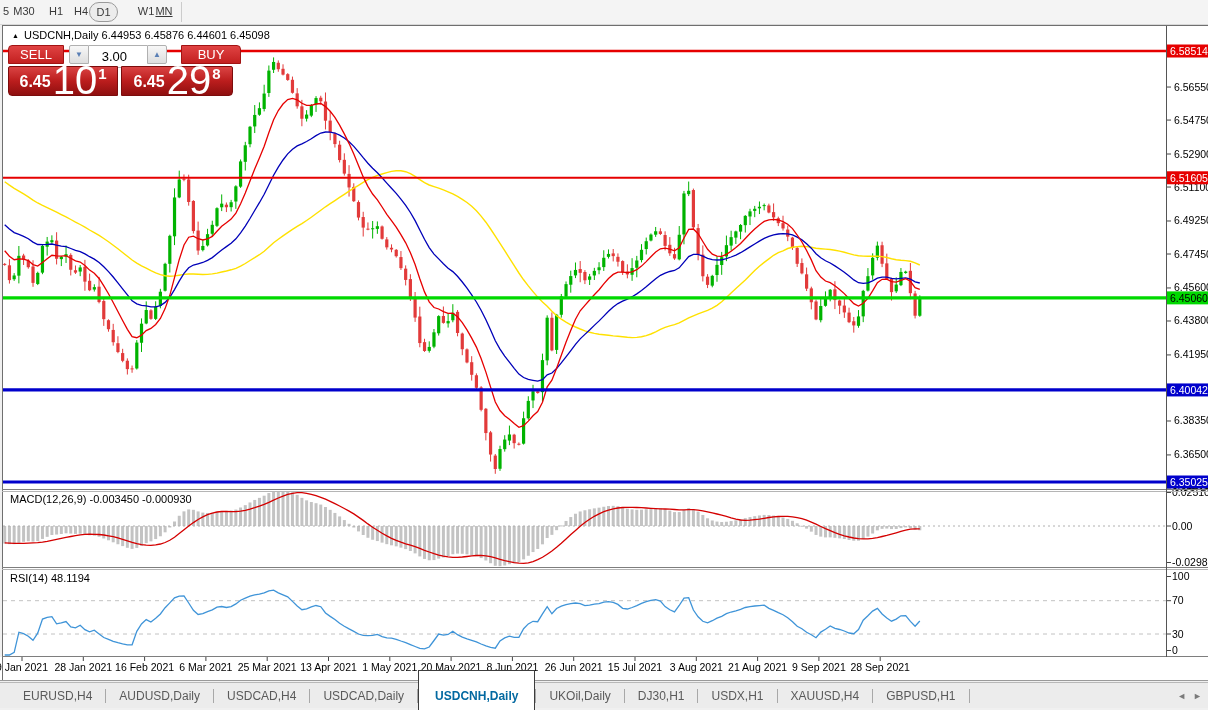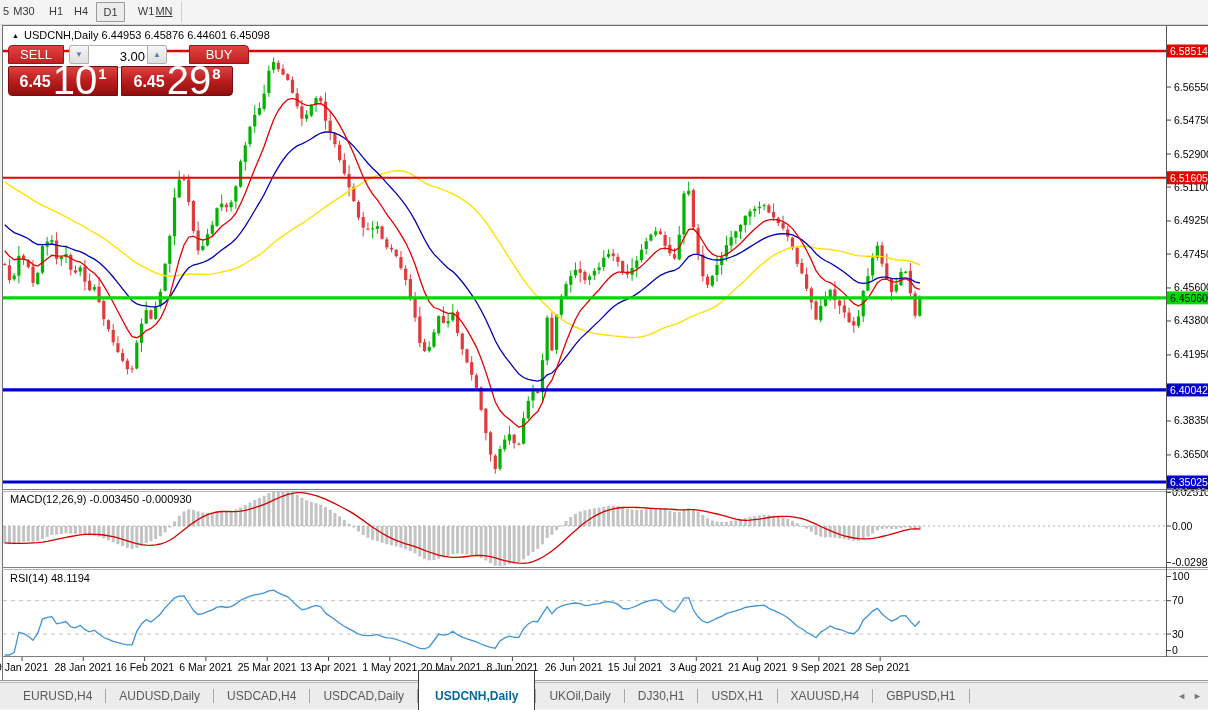--- a/index.html
+++ b/index.html
@@ -10,27 +10,27 @@
            border-bottom:1px solid #d8d8d8;font-size:11px;color:#3a3a3a;z-index:5}
   .tf-btn{position:absolute;top:4px;height:15px;line-height:15px;text-align:center;cursor:default}
   .tf-btn.active{top:2px;height:18px;line-height:18px;background:#ececec;border:1px solid #9a9a9a;border-radius:1px}
   .tb-sep{position:absolute;top:2px;width:1px;height:20px;background:#cccccc}
   
   .trade-panel{position:absolute;left:8px;top:45px;z-index:6}
   .tp-row1{display:flex;height:19px}
   .btn-sell,.btn-buy{background:linear-gradient(#e04343,#c32020);color:#fff;font-size:13px;
       display:flex;align-items:center;justify-content:center;border:1px solid #a21313;box-sizing:border-box;cursor:default}
   .btn-sell{width:56px;border-radius:4px 0 0 0}
-  .btn-buy{width:60px;border-radius:0 4px 0 0;margin-left:22px}
+  .btn-buy{width:60px;border-radius:0 4px 0 0;margin-left:14px}
   .spin-btn{width:20px;background:linear-gradient(#f7f7f7,#dedede);border:1px solid #b0b0b0;
       color:#5a7fb5;font-size:8px;display:flex;align-items:center;justify-content:center;box-sizing:border-box;cursor:default}
   .spin-dn{margin-left:5px;border-radius:2px 0 0 2px}
   .spin-up{border-radius:0 2px 2px 0}
   .vol-input{width:58px;height:23px;border:1px solid #b0b0b0;border-left:none;border-right:none;
-      text-align:right;font-size:13px;padding:0 2px 0 0;box-sizing:border-box;font-family:"Liberation Sans",sans-serif}
+      text-align:right;font-size:13px;padding:0 20px 0 0;box-sizing:border-box;font-family:"Liberation Sans",sans-serif}
   .tp-row2{display:flex;margin-top:2px;height:30px}
   .price-box{background:linear-gradient(180deg,#da4343 0%,#bb1d1d 50%,#8e0f0f 100%);color:#fff;
       display:flex;align-items:flex-end;justify-content:center;border:1px solid #7c0c0c;box-sizing:border-box}
   .pb-sell{width:110px;border-radius:2px 0 0 4px}
   .pb-buy{width:112px;margin-left:3px;border-radius:0 2px 4px 0}
   .pb-prefix{font-size:16px;font-weight:bold;margin:0 2px 4px 0}
   .pb-big{font-size:40px;line-height:27px;margin-bottom:1px}
   .pb-sup{font-size:15px;font-weight:bold;margin:0 0 13px 1px}
   
   .tabsbar{position:absolute;left:0;top:682px;width:1208px;height:26px;background:#ececec;
@@ -784,21 +784,21 @@
   <text id="chart-title" x="24" y="39" font-size="11" fill="#000">USDCNH,Daily  6.44953 6.45876 6.44601 6.45098</text>
   <text id="macd-label" x="10" y="503" font-size="11" fill="#000">MACD(12,26,9) -0.003450 -0.000930</text>
   <text id="rsi-label" x="10" y="582" font-size="11" fill="#000">RSI(14) 48.1194</text>
 </svg>
 
 <div class="toolbar" id="toolbar">
     <div class="tf-btn" style="left: 1px; width: 10px;">5</div>
     <div class="tf-btn" style="left: 13px; width: 22px;">M30</div>
     <div class="tf-btn" style="left: 47px; width: 18px;">H1</div>
     <div class="tf-btn" style="left: 72px; width: 18px;">H4</div>
-    <div class="tf-btn active" style="left: 96px; width: 27px;">D1</div>
+    <div class="tf-btn active" style="left: 89px; width: 27px; border-radius: 10px;">D1</div>
     <div class="tf-btn" style="left: 136px; width: 20px;">W1</div>
     <div class="tf-btn" style="left: 153px; width: 22px; text-decoration: underline;">MN</div>
     <div class="tb-sep" style="left: 181px;"></div>
   </div>
 
 <div class="trade-panel">
   <div class="tp-row1">
     <div class="btn-sell">SELL</div>
     <div class="spin-btn spin-dn">
         <span>▼</span>

